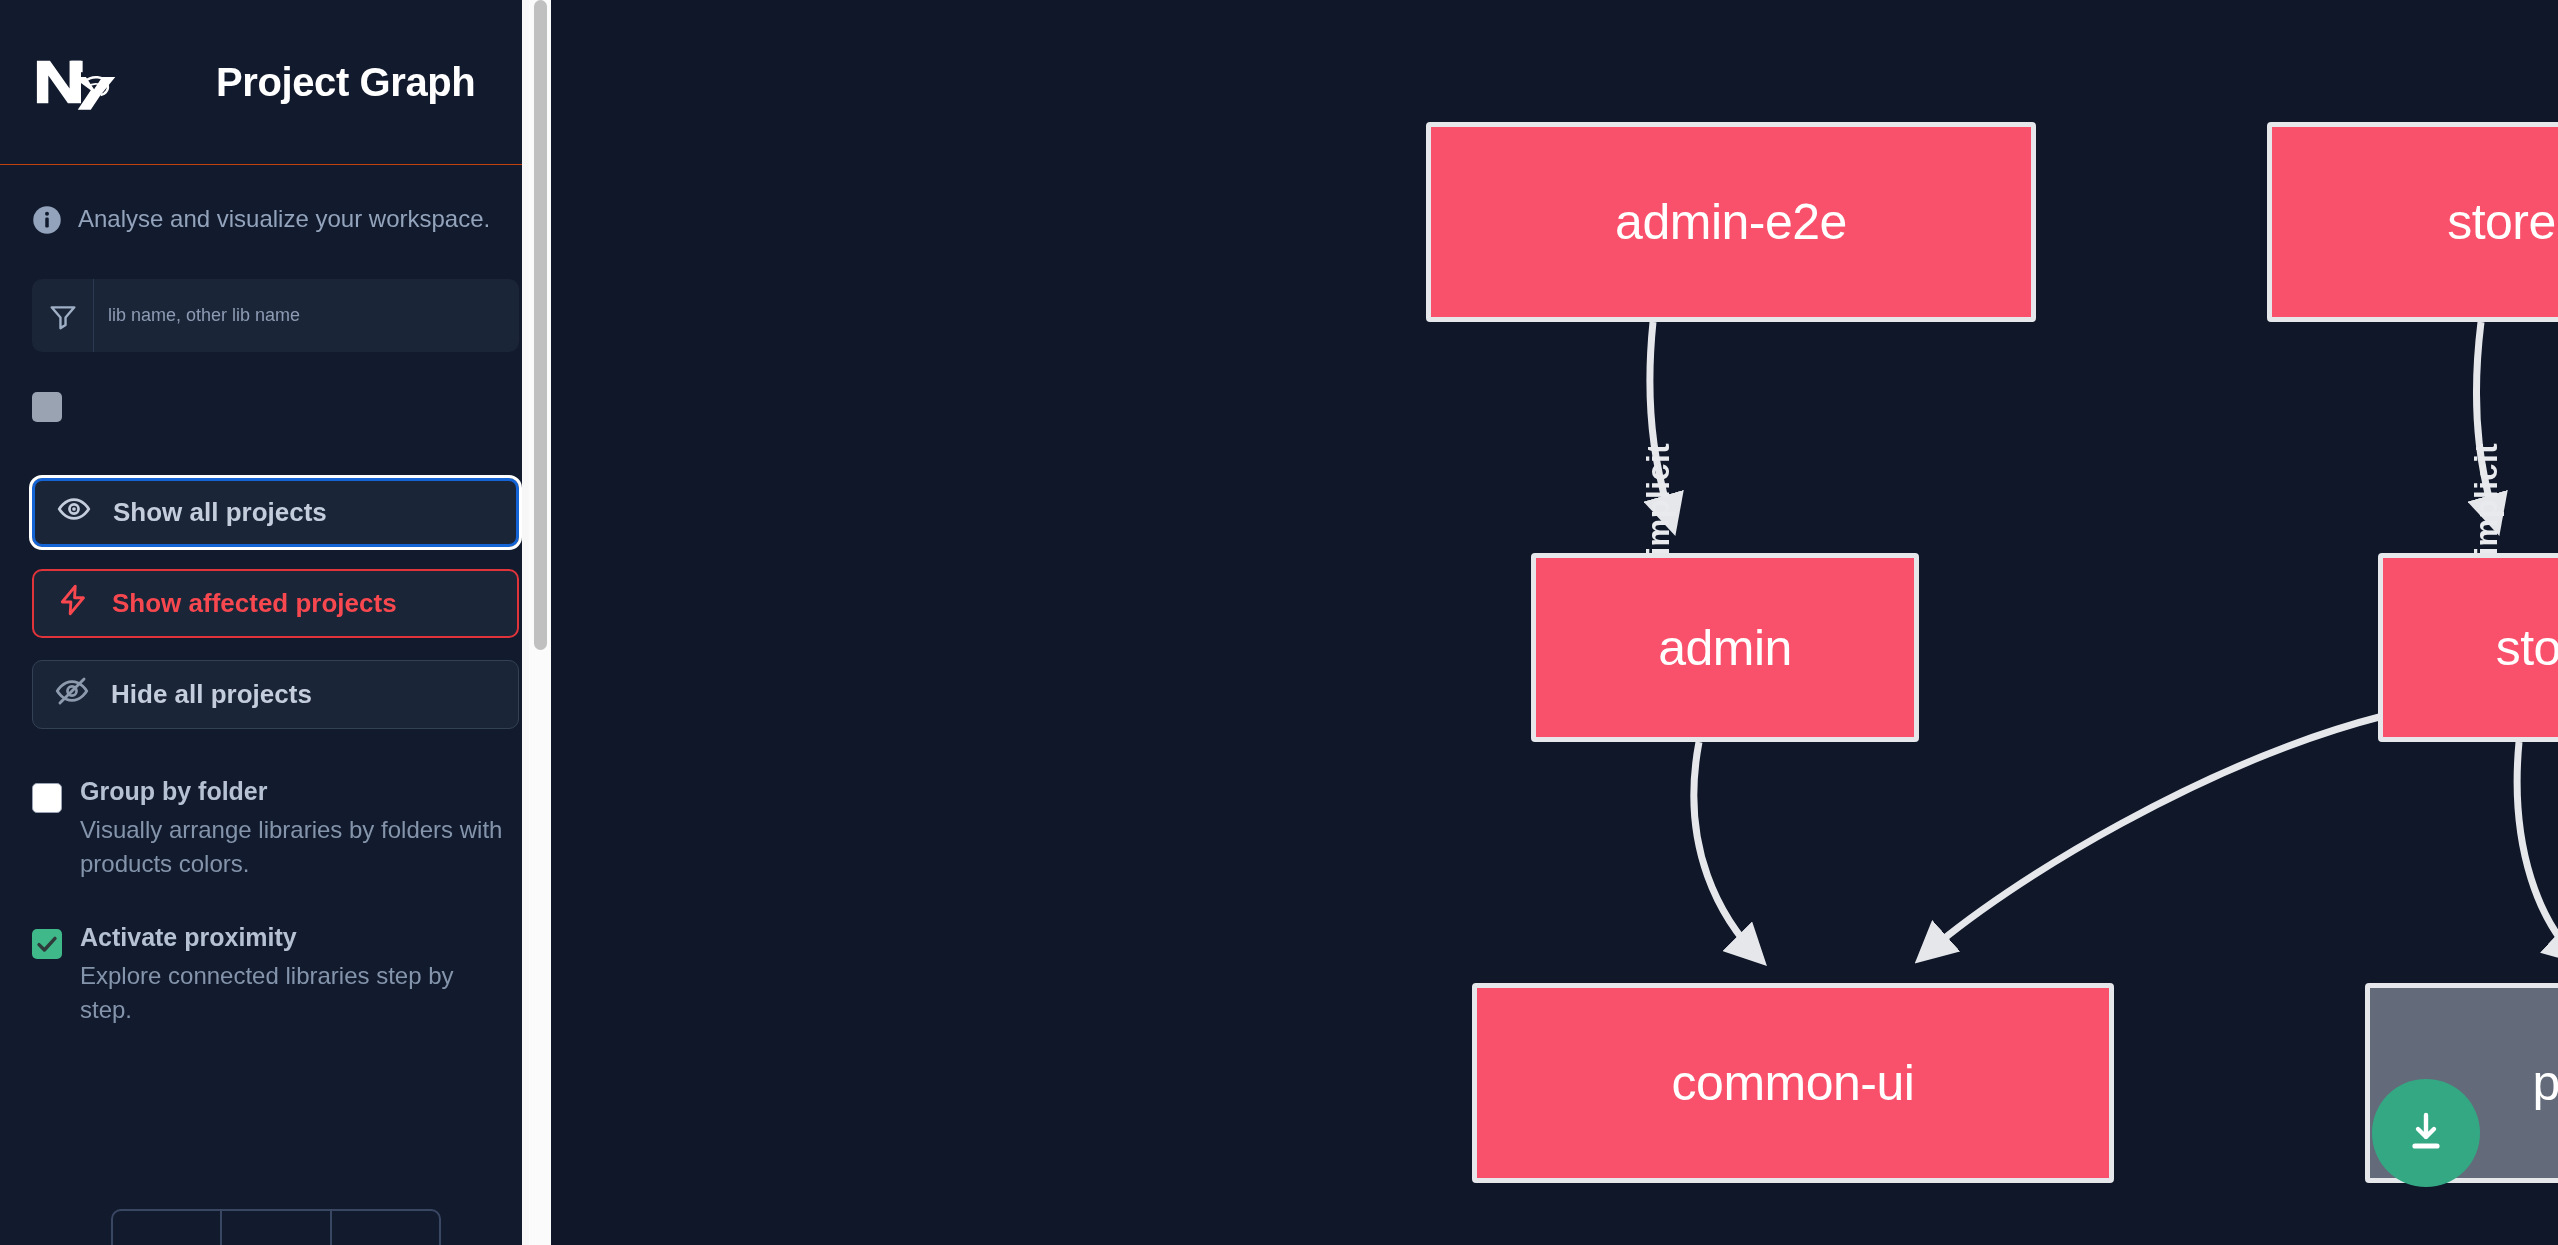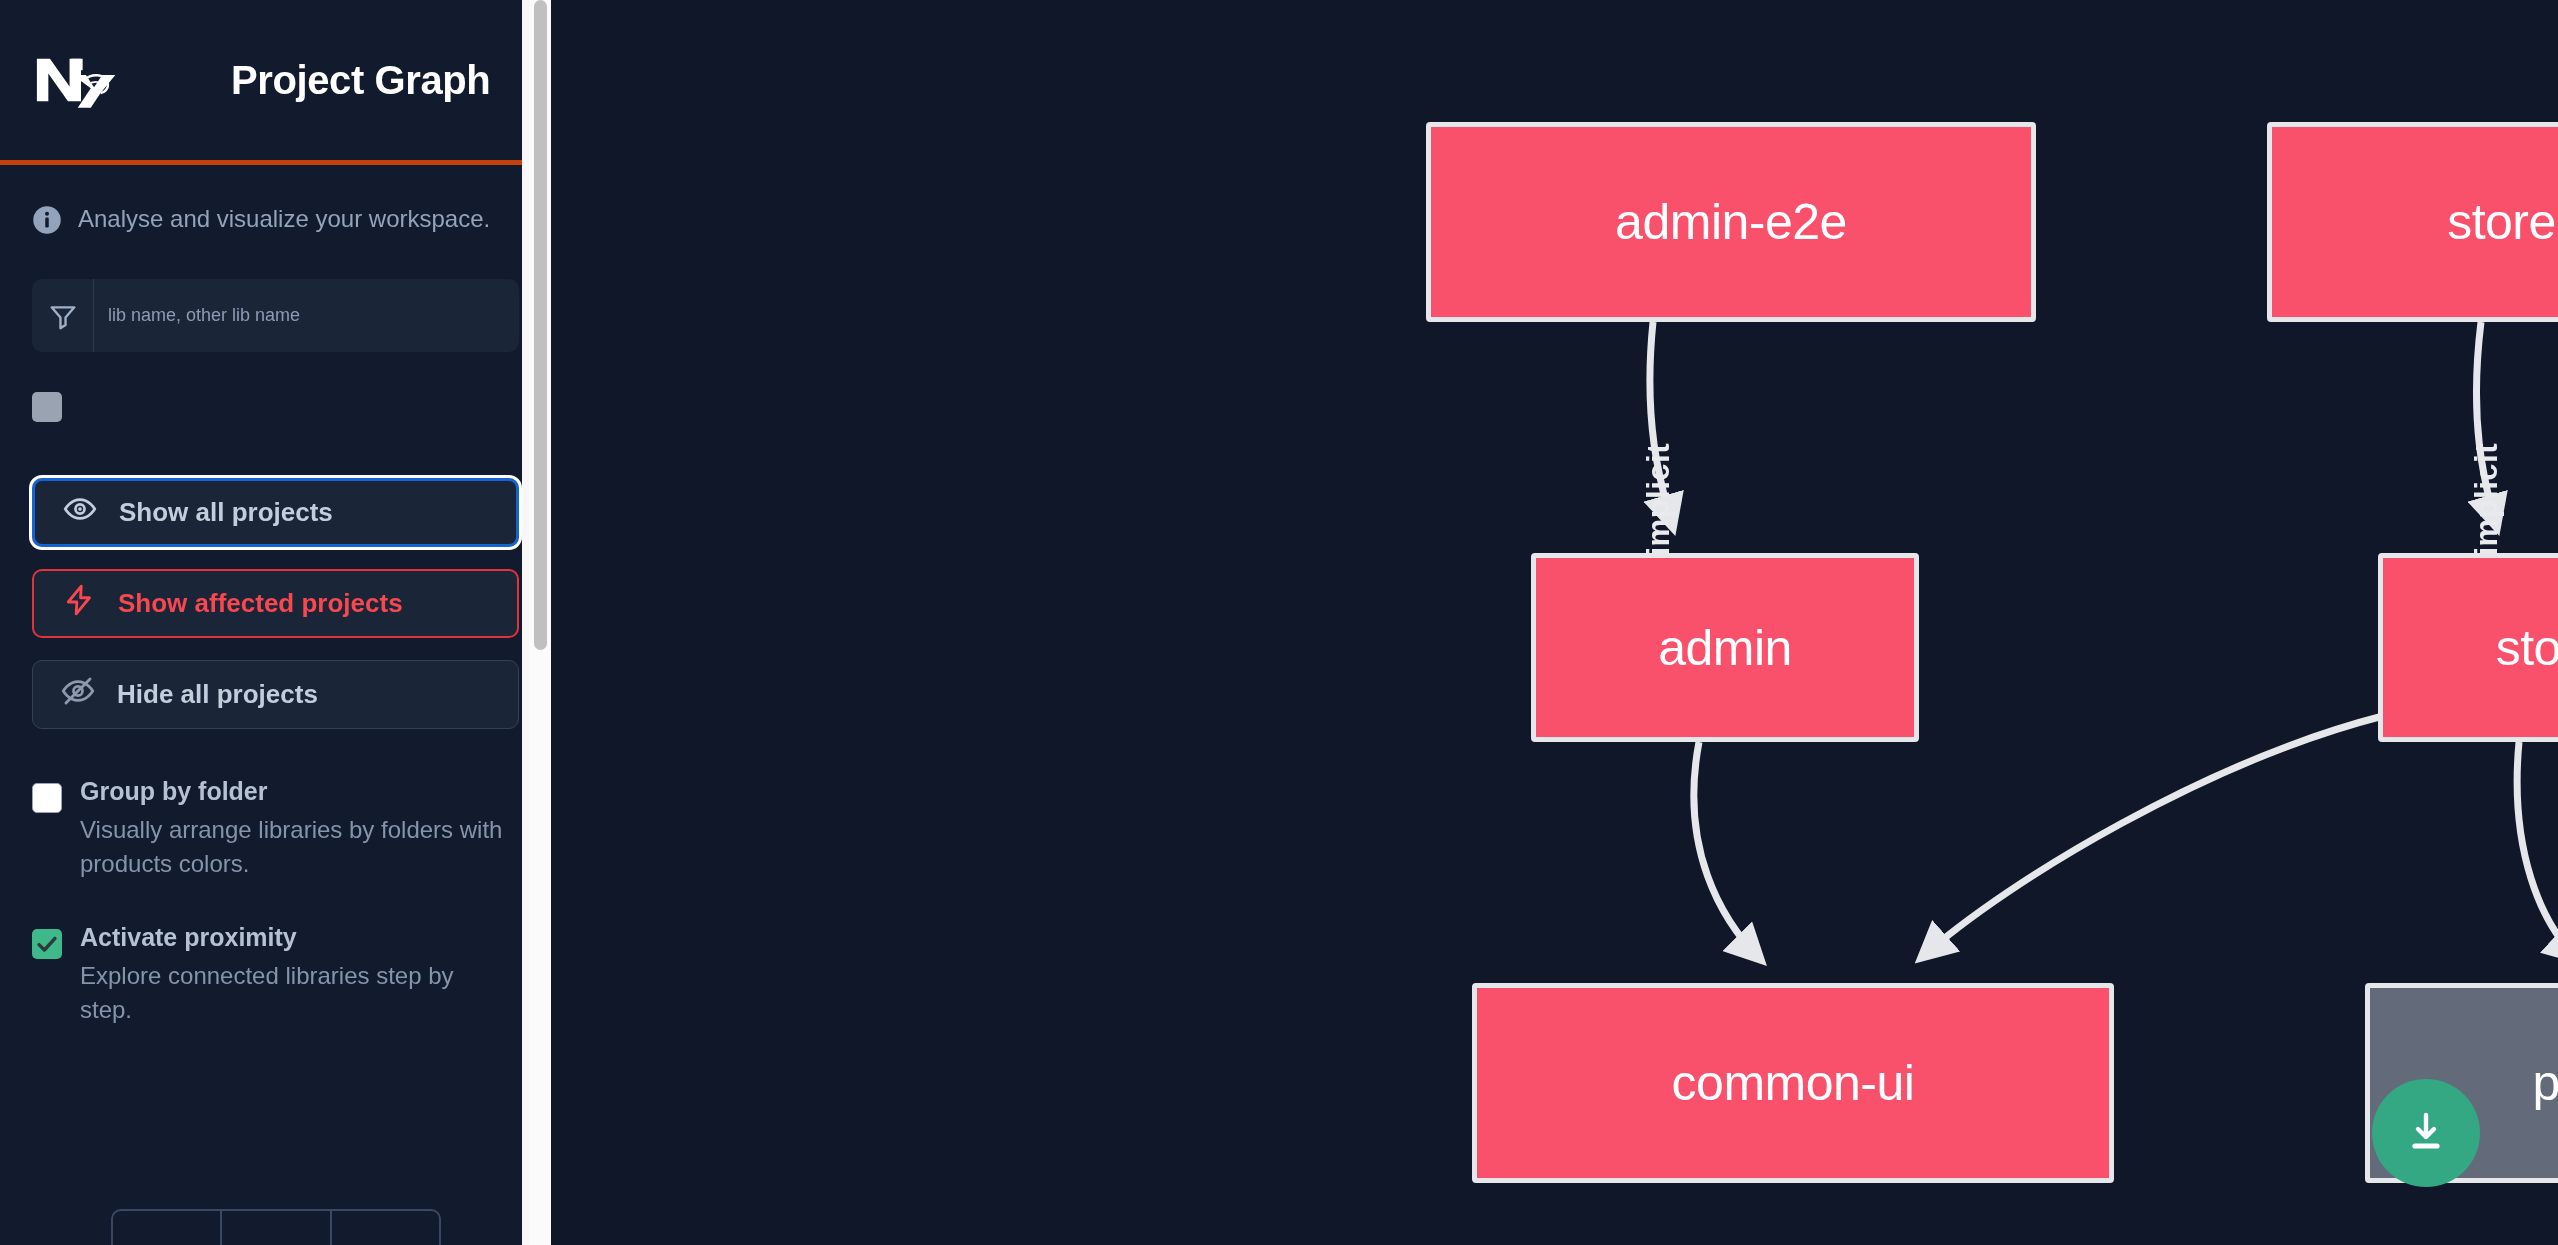--- a/index.html
+++ b/index.html
@@ -16,22 +16,22 @@
     position: relative;
     width: 551px; height: 1245px;
     background: #121b2e;
     flex: 0 0 551px;
     overflow: hidden;
   }
   .sb-header {
     height: 165px;
     display: flex; align-items: center;
     padding: 0 32px;
-    border-bottom: 5px solid #c2410c;
-    gap: 17px;
+    border-bottom: 1px solid #c2410c;
+    gap: 2px;
   }
   .nx-logo { width: 98px; height: 62px; flex: 0 0 98px; }
   .app-title {
     font-size: 40px; font-weight: 700; color: #ffffff;
     margin-left: 84px; letter-spacing: -0.4px; white-space: nowrap;
   }
   .theme-toggle {
     margin-left: 52px; width: 44px; height: 44px;
     display: flex; align-items: center; justify-content: center;
     cursor: pointer;
@@ -87,21 +87,21 @@
   .checkbox.white { background: #ffffff; border: 1px solid #9aa3b2; }
   .checkbox.green { background: #3fb98a; }
   .checkbox.green svg { position: absolute; left: 3px; top: 3px; }
   .check-label { font-size: 25px; font-weight: 700; color: #b6c2d4; line-height: 1.15; }
   .check-desc  { font-size: 24px; color: #8494ab; line-height: 1.42; margin-top: 7px; max-width: 430px; }
 
   .btn-group { margin: 56px 32px 0 32px; display: flex; flex-direction: column; gap: 22px; }
   .btn {
     height: 69px; border-radius: 10px;
     display: flex; align-items: center;
-    padding: 0 28px; gap: 22px;
+    padding: 0 22px; gap: 22px;
     background: #1b2538;
     border: 1px solid #334155;
     cursor: pointer;
     font-size: 26px; font-weight: 700;
     color: #c3cddc;
   }
   .btn.focus {
     border: 3px solid #1464d6;
     outline: 3px solid #ffffff;
     outline-offset: 0px;

